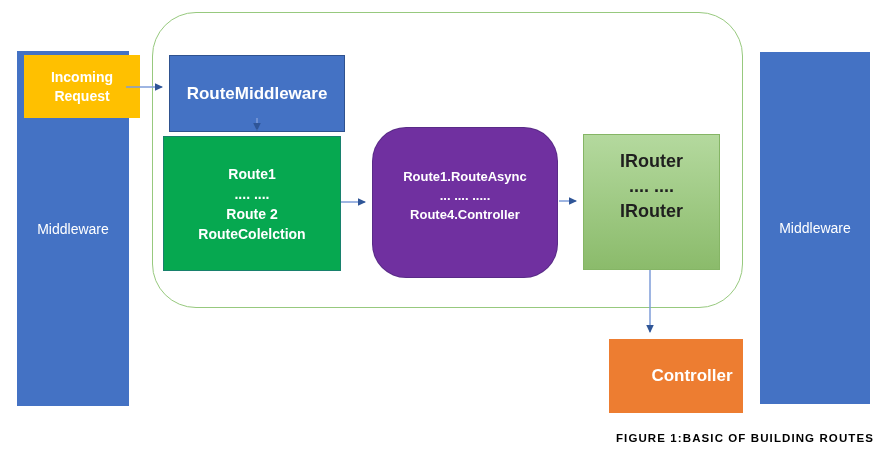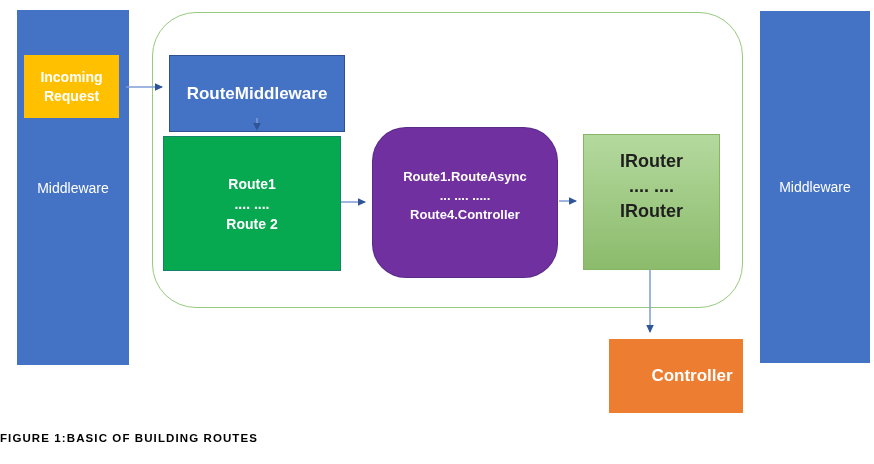--- a/index.html
+++ b/index.html
@@ -29,25 +29,26 @@
   .abs { position:absolute; }
   .flex-center {
     display:flex; align-items:center; justify-content:center;
     flex-direction:column; text-align:center;
   }
   .mw-rect {
     background:var(--blue);
     color:#ffffff;
     font-size:14px;
     font-weight:400;
+    margin-top:41px;
   }
   .mw-left { left:17px; top:10px; width:112px; height:355px; }
   .mw-right { left:760px; top:11px; width:110px; height:352px; }
   .incoming {
-    left:24px; top:55px; width:95px; height:63px;
+    left:24px; top:55px; width:116px; height:63px;
     background:var(--yellow);
     color:#ffffff; font-weight:700; font-size:14px; line-height:19px;
   }
   .pipeline-container {
     left:152px; top:12px; width:591px; height:296px;
     border:1.2px solid var(--container-border);
     border-radius:44px;
     background:transparent;
   }
   .route-middleware {
@@ -77,21 +78,21 @@
     color:var(--text-dark); font-weight:700; font-size:18px; line-height:25px;
     padding-bottom:32px;
   }
   .controller {
     left:609px; top:339px; width:134px; height:74px;
     background:var(--orange);
     color:#ffffff; font-weight:700; font-size:17px;padding-left:32px;
   }
   .caption {
     left:0; right:0; top:432px;
-    text-align:left;
+    text-align:right;
     color:#000000;
     font-weight:700;
     font-size:11.5px;
     letter-spacing:1.1px;
   }
   .arrow-layer {
     left:0; top:0; width:874px; height:464px;
     pointer-events:none;
   }
   .arrow-line { stroke:var(--arrow); stroke-width:1.5; fill:none; }
@@ -113,20 +114,21 @@
   <div class="abs pipeline-container"></div>
 
   <div class="abs flex-center route-middleware">
     <span>RouteMiddleware</span>
   </div>
 
   <div class="abs flex-center route-collection">
     <span>Route1</span>
     <span>.... ....</span>
     <span>Route 2</span>
+    <span>RouteColelction</span>
   </div>
 
   <div class="abs flex-center route-async">
     <span>Route1.RouteAsync</span>
     <span>... .... .....</span>
     <span>Route4.Controller</span>
   </div>
 
   <div class="abs flex-center irouter">
     <span>IRouter</span>

